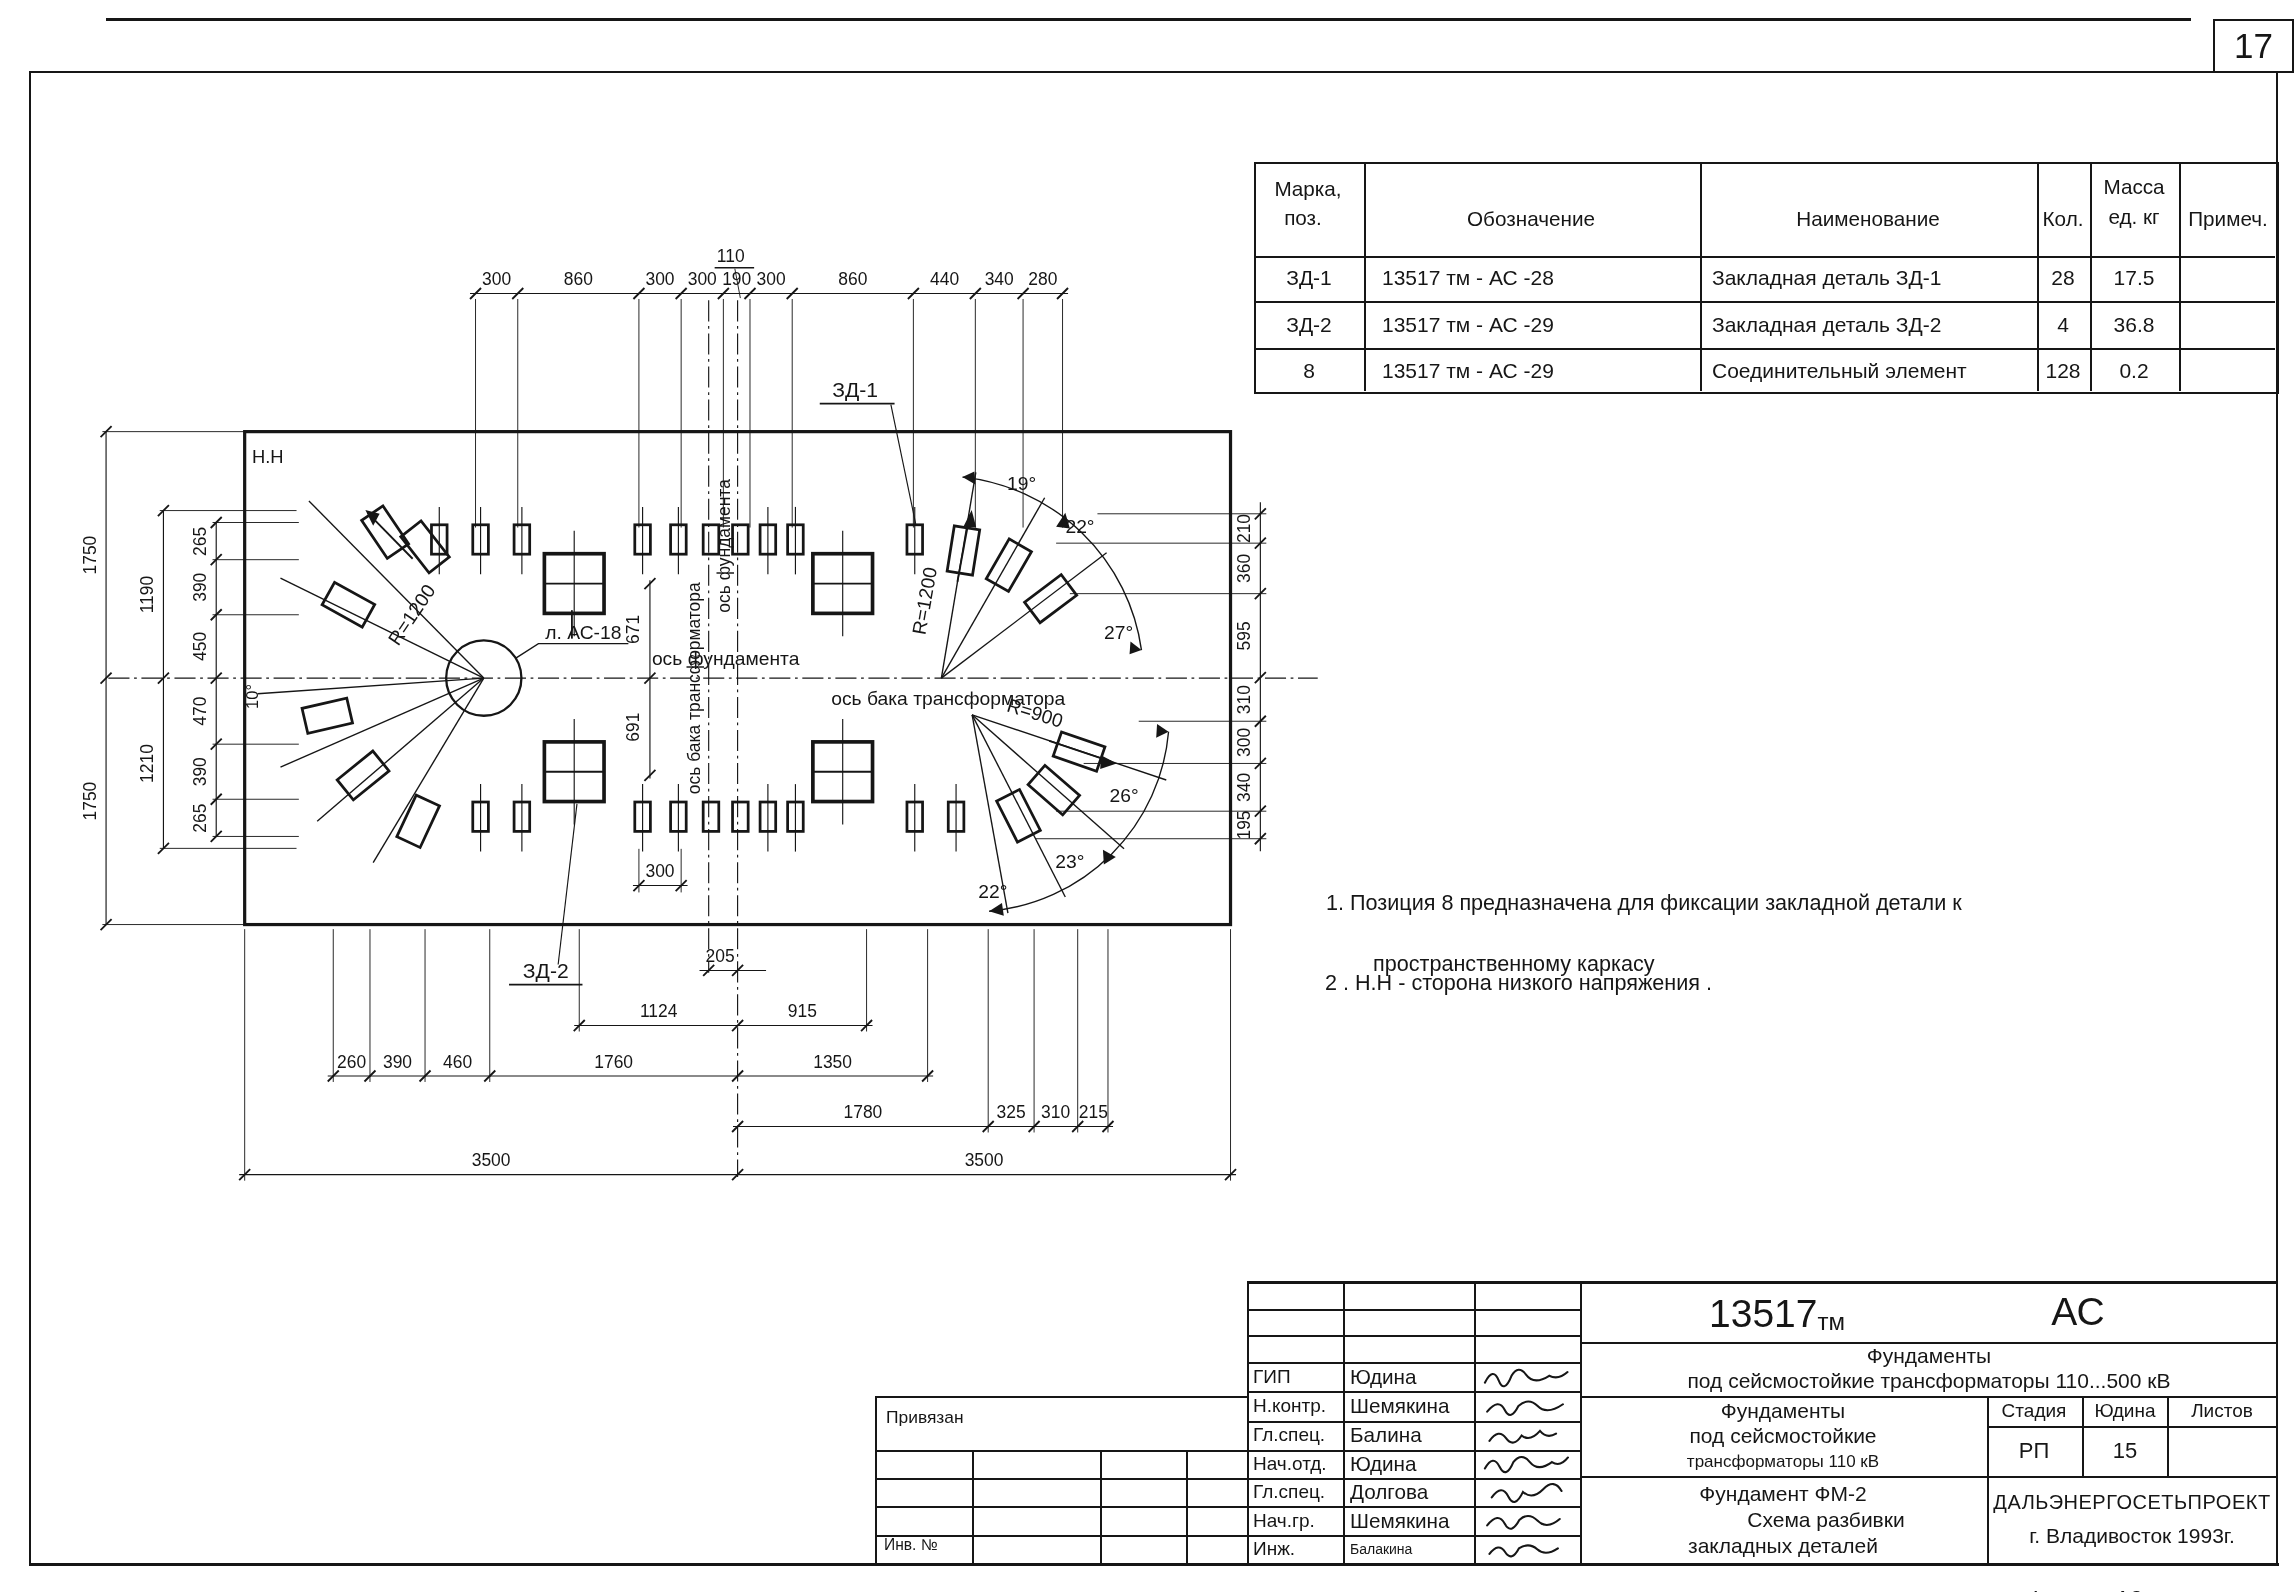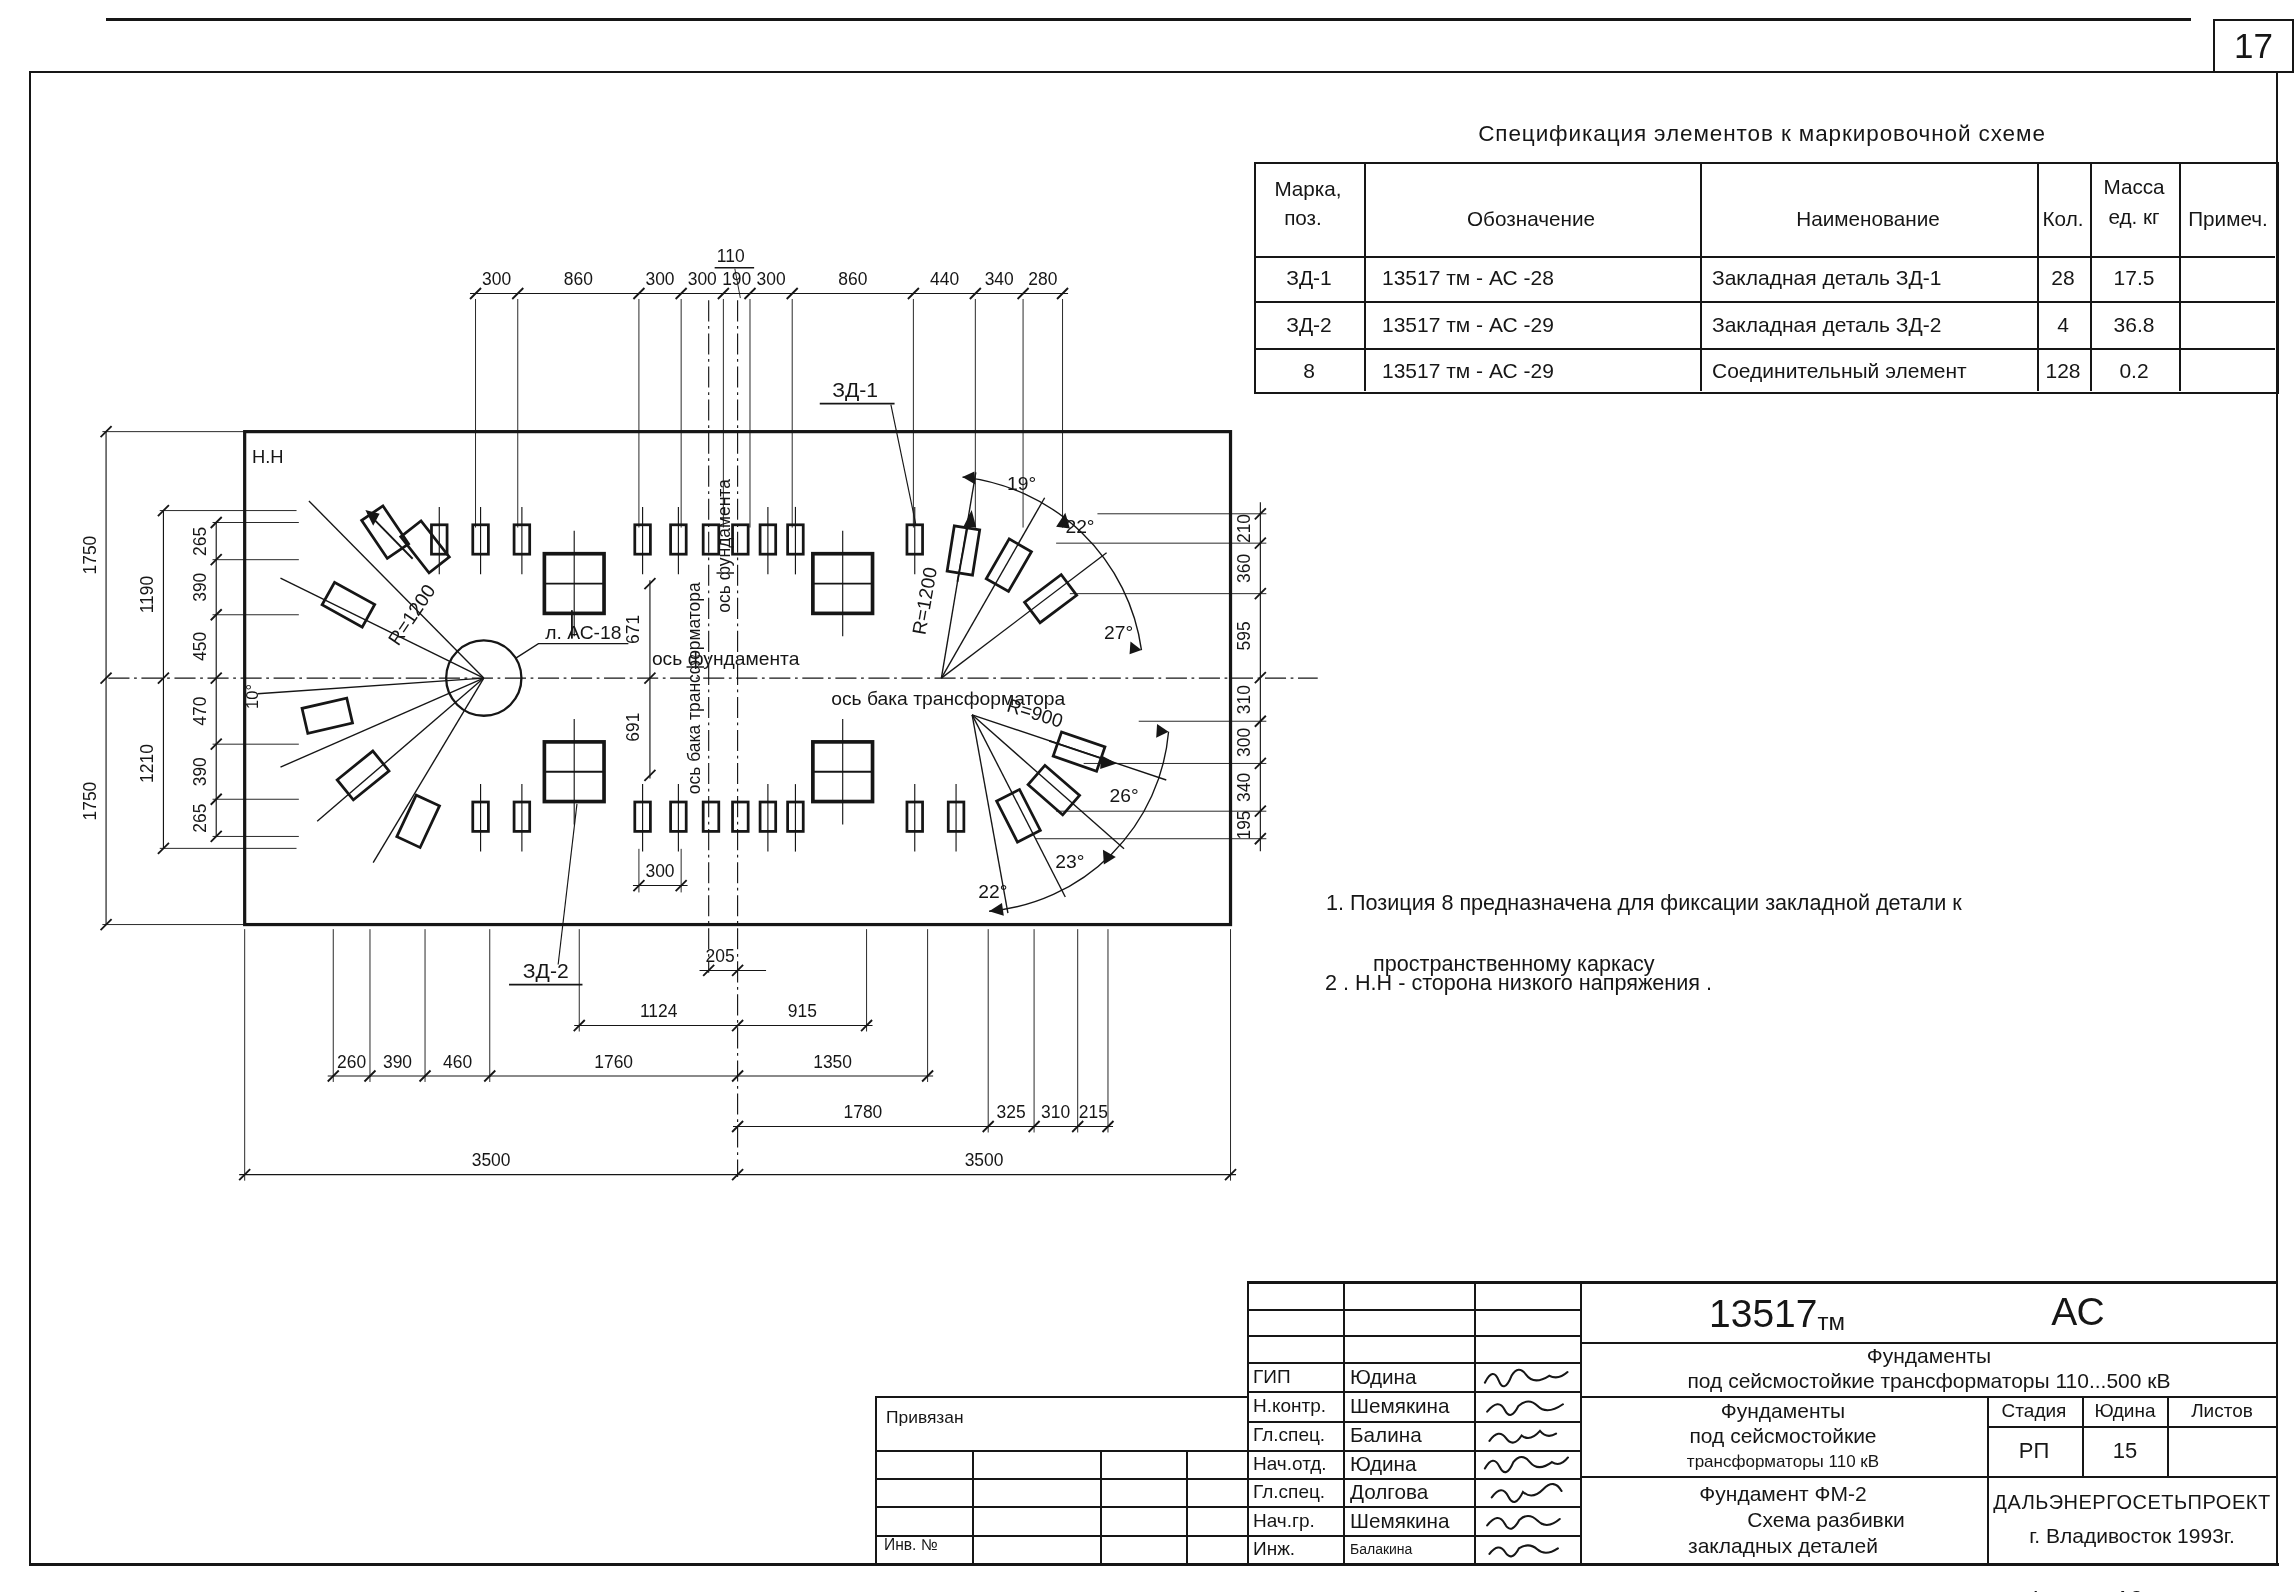--- a/index.html
+++ b/index.html
@@ -22,21 +22,20 @@
   <div class="ln" style="left:106px;top:18.4px;width:2085px;height:2.8px;"></div>
   <div class="ln" style="left:28.5px;top:71px;width:2250px;height:2.3px;"></div>
   <div class="ln" style="left:28.5px;top:71px;width:2.3px;height:1494px;"></div>
   <div class="ln" style="left:2276px;top:71px;width:2.3px;height:1494px;"></div>
   <div class="ln" style="left:28.5px;top:1563px;width:2250px;height:2.8px;"></div>
 
   <div class="box" style="left:2213px;top:19px;width:81px;height:54px;">
     <div class="tx ctr" style="left:50%;top:50%;font-size:35px;">17</div>
   </div>
 
-  <div class="tx ctr" style="left:1762px;top:134px;font-size:22.5px;letter-spacing:0.9px;">Спецификация  элементов  к  маркировочной  схеме</div>
 
   <div class="box" style="left:1254px;top:162px;width:1025px;height:232px;border-width:2.8px;">
 
     <div class="ln" style="left:108px;top:0;width:1.8px;height:227px;"></div>
     <div class="ln" style="left:444px;top:0;width:1.8px;height:227px;"></div>
     <div class="ln" style="left:781px;top:0;width:1.8px;height:227px;"></div>
     <div class="ln" style="left:834px;top:0;width:1.8px;height:227px;"></div>
     <div class="ln" style="left:923px;top:0;width:1.8px;height:227px;"></div>
 
     <div class="ln" style="left:0;top:92px;width:1019px;height:2.3px;"></div>

